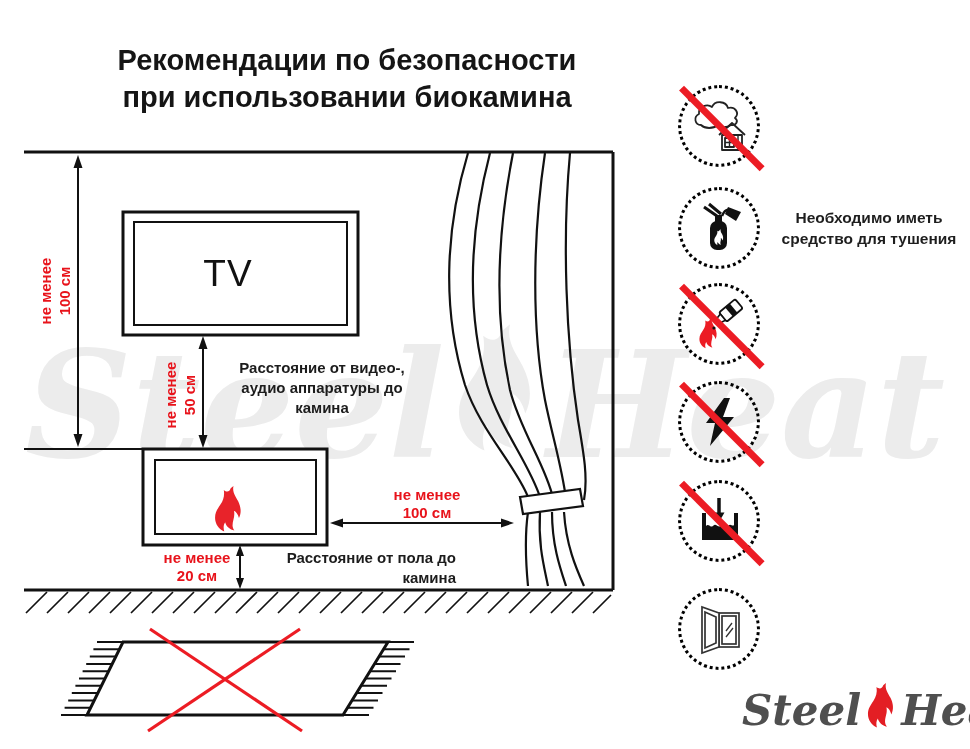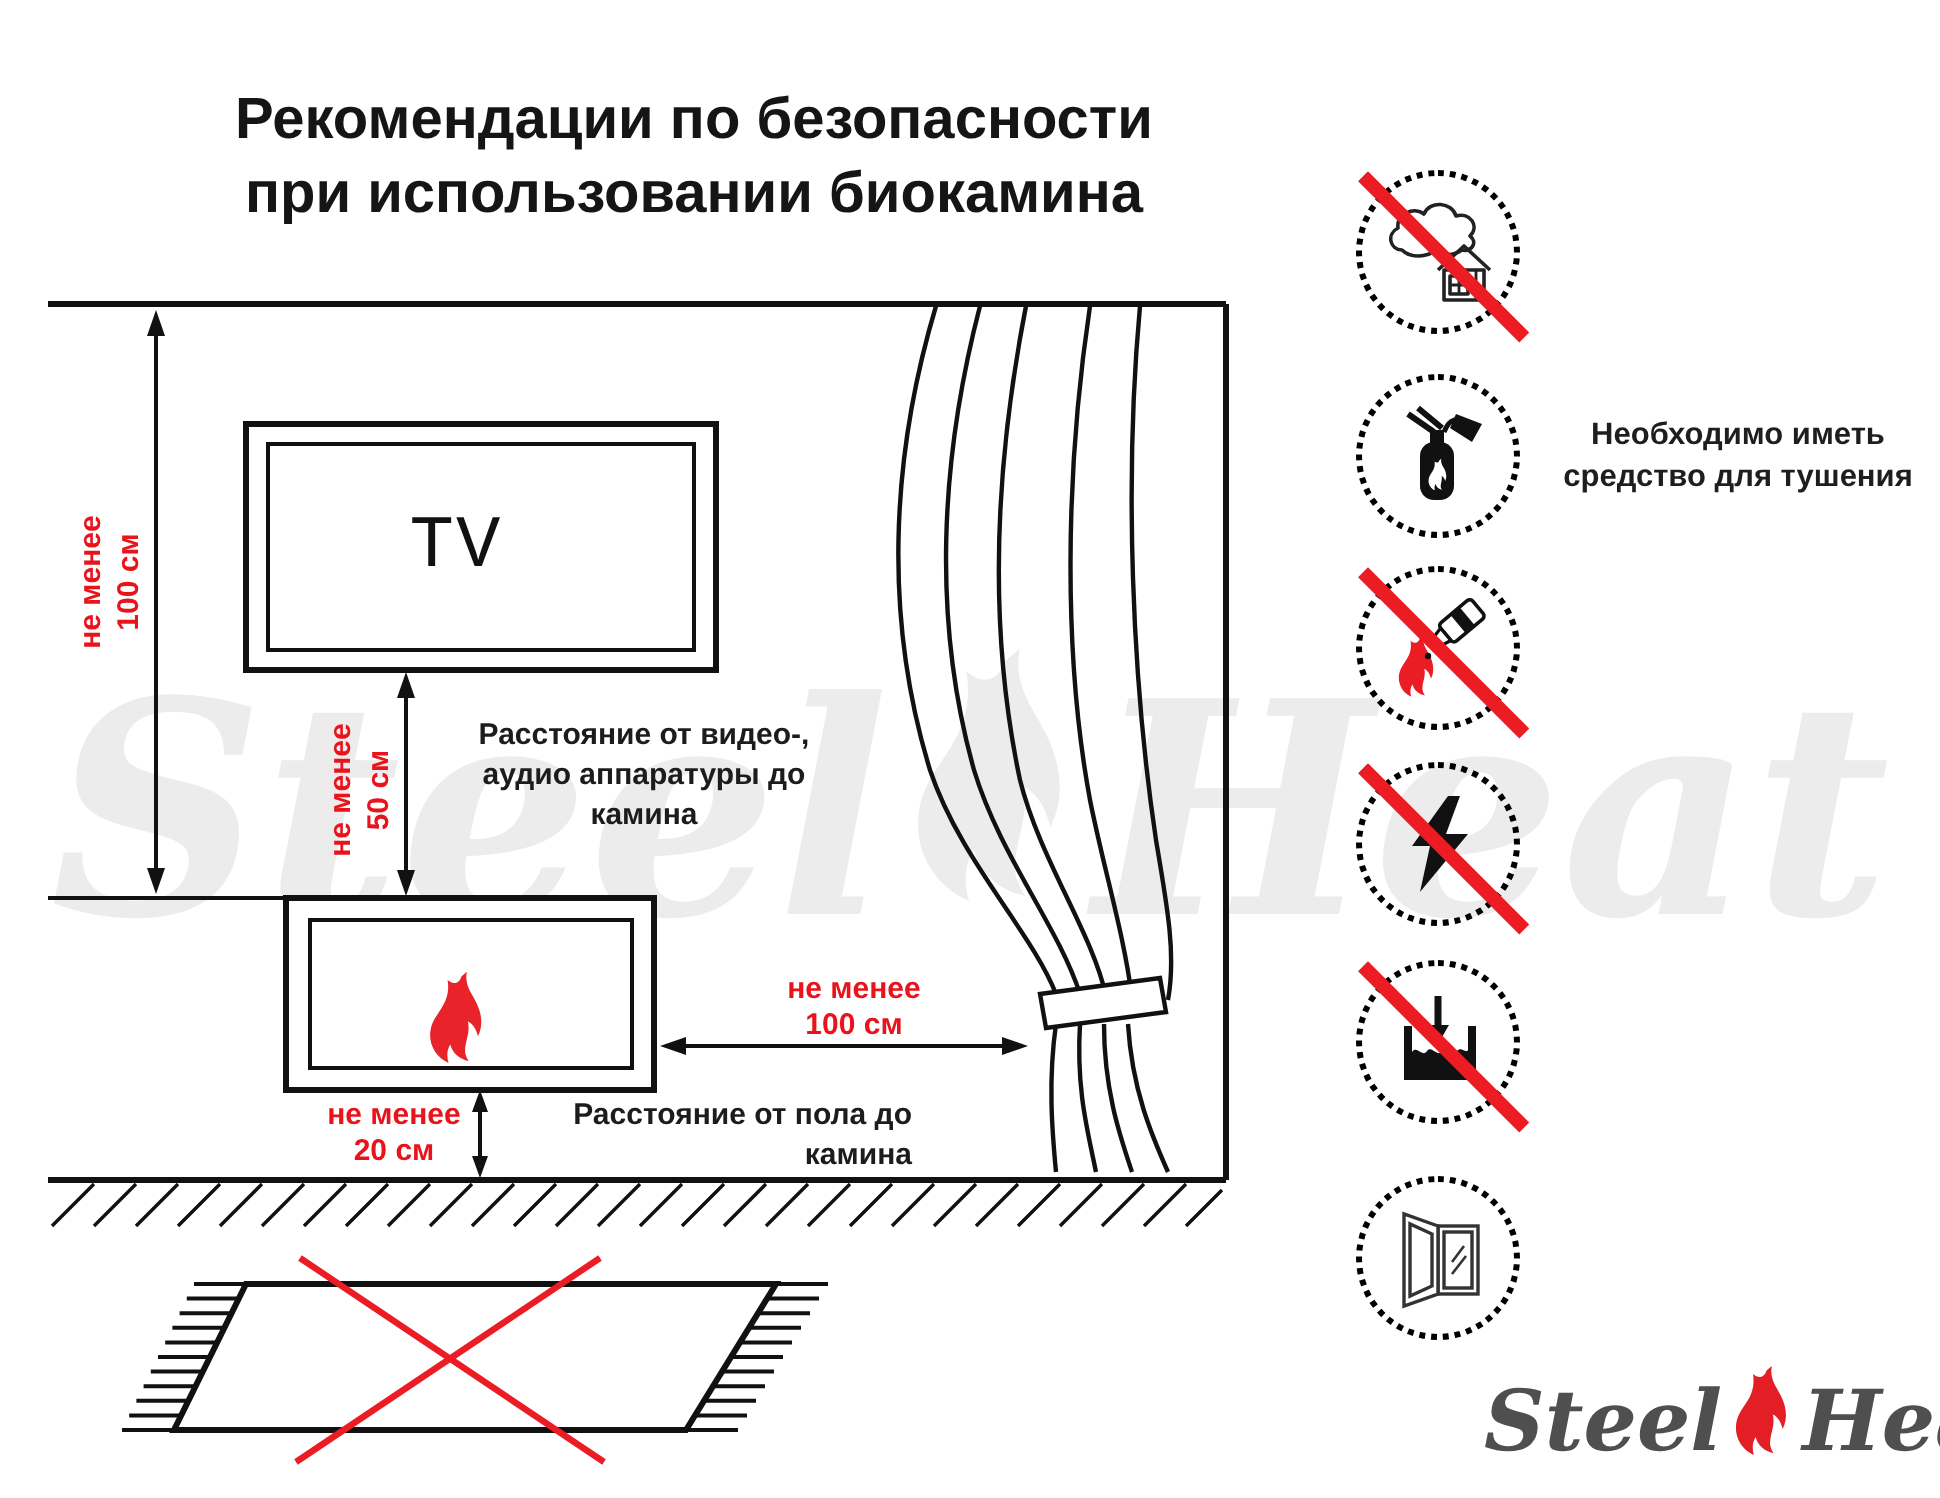--- a/index.html
+++ b/index.html
@@ -24,21 +24,21 @@
   
   #diagram{position:absolute;left:0;top:0;z-index:1;}
   .lbl{position:absolute;z-index:2;font-weight:bold;text-align:center;}
   .red{color:#e8131b;}
   .dim-v{font-size:15px;line-height:19px;transform:rotate(-90deg);}
   .dim-h{font-size:15px;line-height:18px;}
   .note{font-size:15px;line-height:20px;color:#1c1c1c;}
   .tv-label{
     position:absolute;left:123px;top:212px;width:210px;height:123px;z-index:2;
     display:flex;align-items:center;justify-content:center;
-    font-family:Liberation Mono, monospace;font-size:37px;letter-spacing:1px;font-weight:normal;
+    font-family:Liberation Sans, sans-serif;font-size:37px;letter-spacing:1px;font-weight:normal;
   }
   
   .rule{position:absolute;left:678px;width:290px;display:flex;align-items:center;gap:10px;z-index:2;}
   .icon-circle{
     position:relative;width:76px;height:76px;flex:0 0 76px;border:3px dotted #000;border-radius:50%;
     display:flex;align-items:center;justify-content:center;
   }
   .slash{
     position:absolute;left:-16px;top:37px;width:114px;height:6.5px;background:#ec1c24;
     transform:rotate(45deg);z-index:3;

